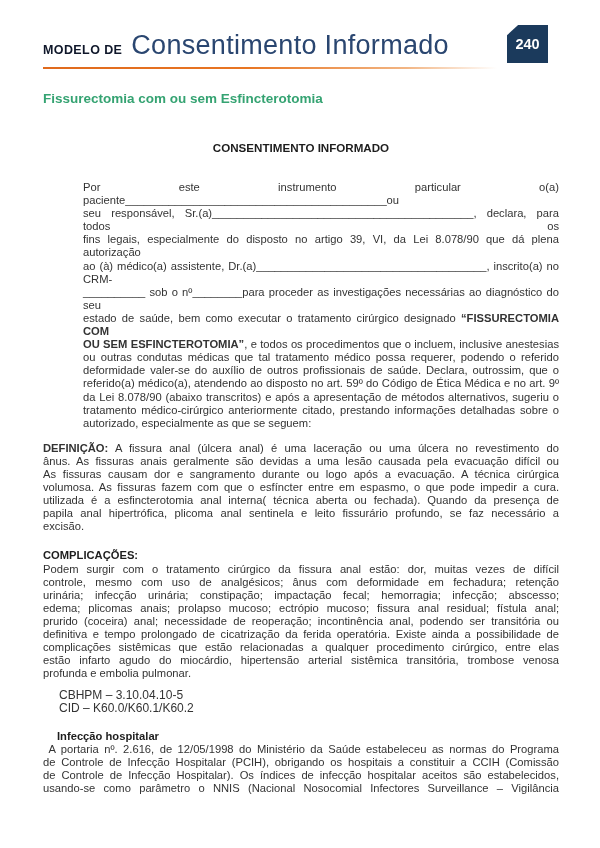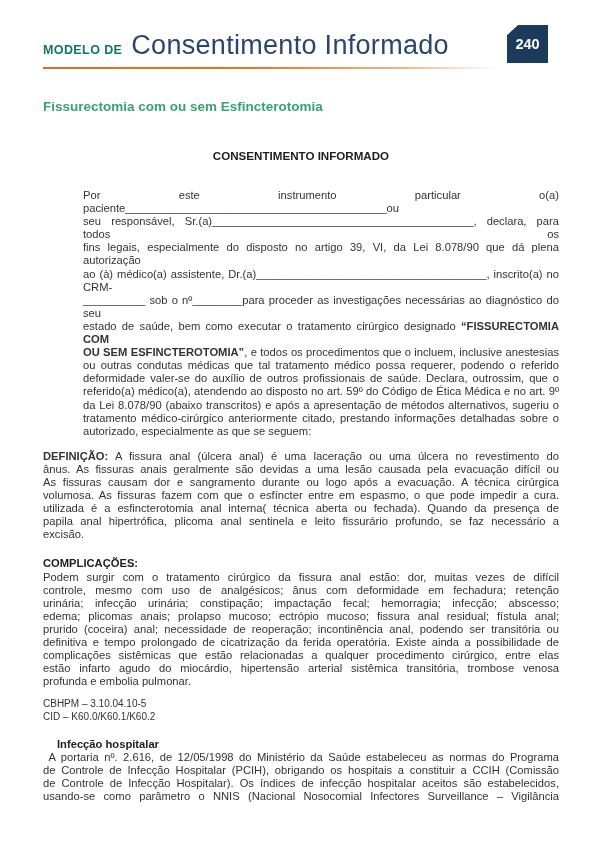--- a/index.html
+++ b/index.html
@@ -13,21 +13,21 @@
     color: #333333;
     overflow: hidden;
   }
   
   .header { position: absolute; left: 43px; top: 30px; width: 514px; }
   .title-row { display: flex; align-items: baseline; gap: 9px; }
   .kicker {
     font-size: 12.5px;
     font-weight: bold;
     letter-spacing: 0.4px;
-    color: #0f766e;
+    color: #0f172a;
   }
   .doc-title {
     font-size: 27px;
     font-weight: 400;
     letter-spacing: 0.3px;
     color: #2a4670;
   }
   .title-rule {
     position: absolute;
     left: 43px;
@@ -48,21 +48,21 @@
     align-items: center;
     justify-content: center;
   }
   .page-badge span {
     color: #ffffff;
     font-size: 14.5px;
     font-weight: bold;
     text-align: center;
   }
   
-  .body-col { position: absolute; left: 43px; top: 100px; width: 516px; }
+  .body-col { position: absolute; left: 43px; top: 92px; width: 516px; }
   .procedure-title {
     font-size: 13.5px;
     font-weight: bold;
     line-height: 14px;
     color: #35a372;
   }
   .consent-heading {
     margin-top: 35px;
     text-align: center;
     font-size: 11.6px;
@@ -75,21 +75,21 @@
   .jl.jl-end { text-align-last: left; }
   .intro { margin-top: 26px; margin-left: 40px; }
   .definition { margin-top: 12px; }
   .section-heading {
     font-size: 11.2px;
     font-weight: bold;
     line-height: 13.1px;
     color: #1d1d1d;
   }
   .complications-heading { margin-top: 16px; }
-  .codes { margin-top: 9px; font-size: 10px; line-height: 13.1px; }
+  .codes { margin-top: 9px; font-size: 12px; line-height: 13.1px; margin-left: 16px; }
   .infection-heading { margin-top: 14px; padding-left: 14px; }
   b { font-weight: bold; }
 </style>
 </head>
 <body>
 
 <div class="page">
 
   <div class="header">
     <div class="title-row">

